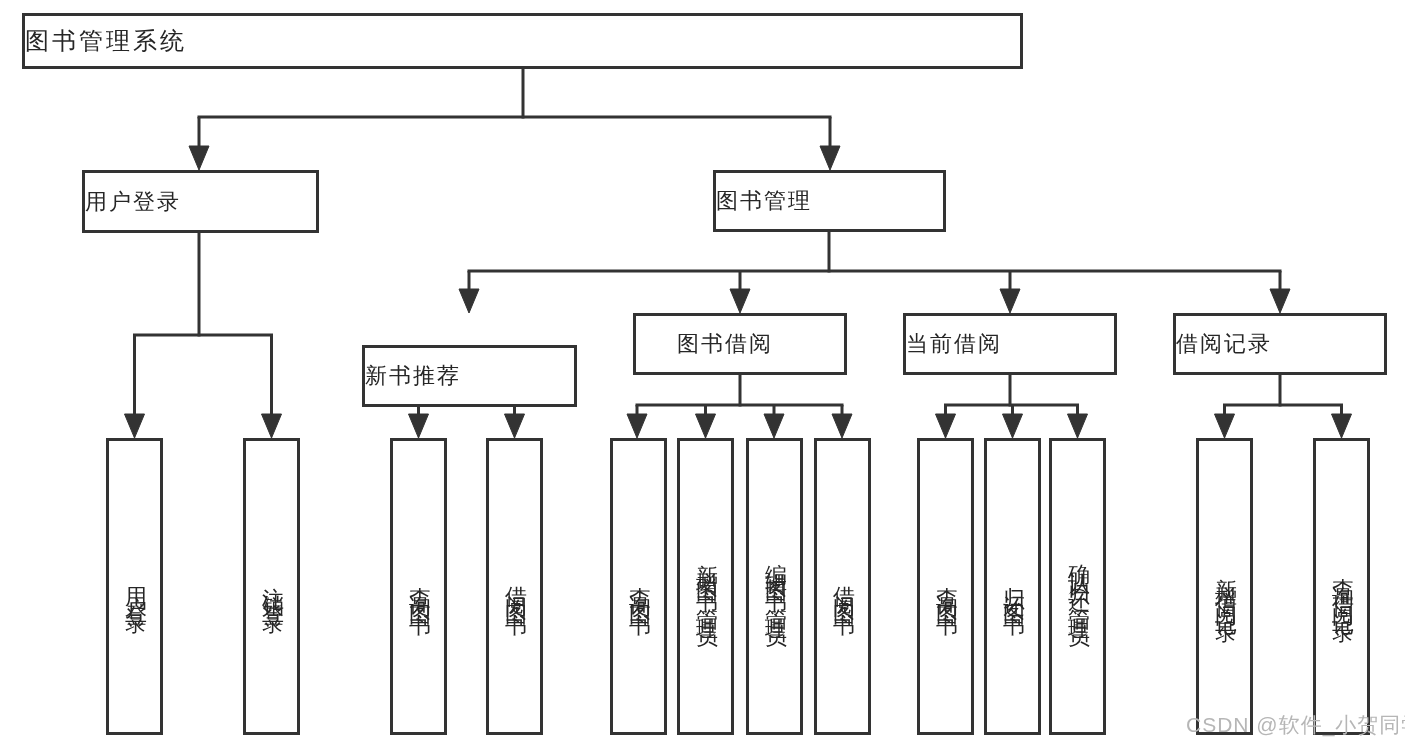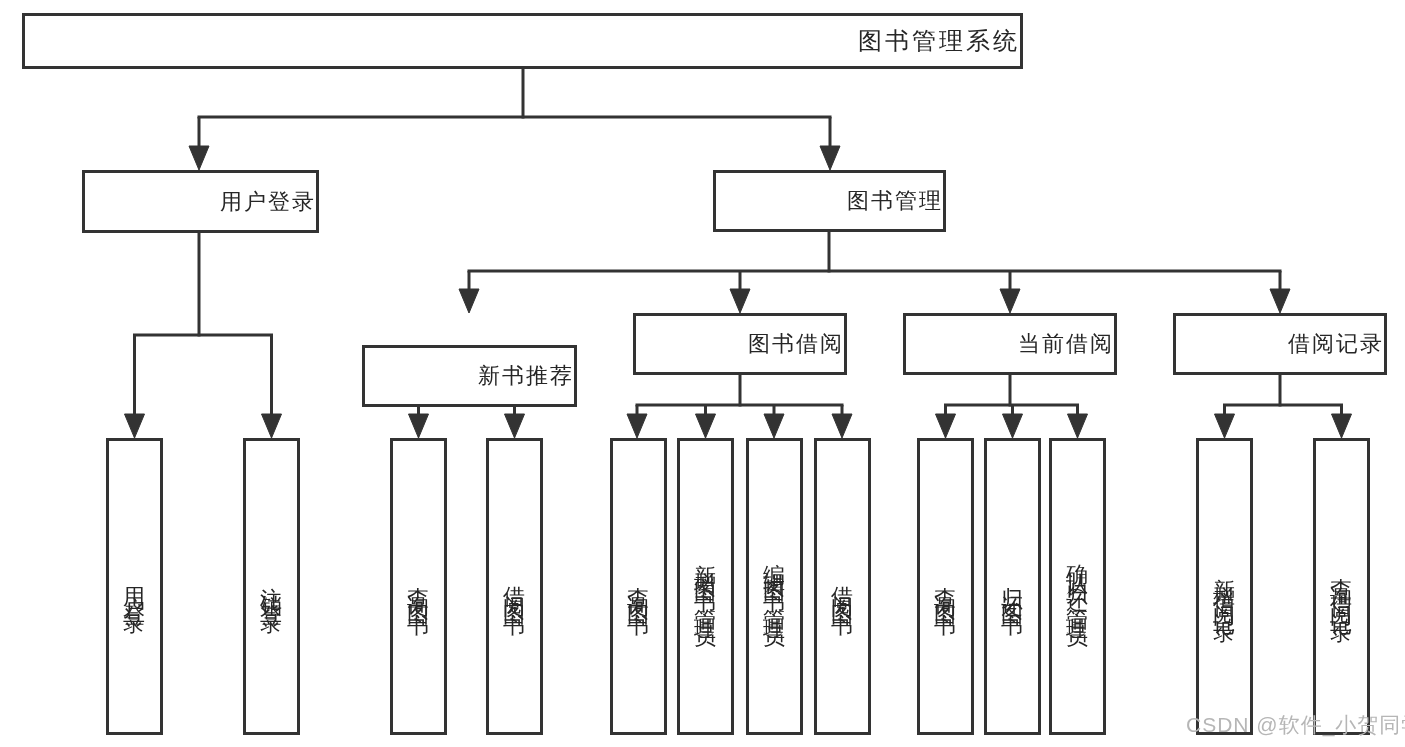--- a/index.html
+++ b/index.html
@@ -18,21 +18,21 @@
   }
   .wires{position:absolute;left:0;top:0;width:1405px;height:747px;}
   .wires line{stroke:var(--line);stroke-width:3;}
   .wires polygon{fill:var(--line);stroke:var(--line);}
   .box{
     position:absolute;
     box-sizing:border-box;
     border:3px solid var(--line);
     background:var(--box_bg);
     color:var(--text);
-    display:flex;align-items:center;justify-content:flex-end;
+    display:flex;align-items:center;justify-content:flex-start;font-family:Liberation Mono, monospace;
   }
   .hbox .lbl{font-size:22px;font-weight:500;letter-spacing:2px;white-space:nowrap;}
   .rootbox .lbl{font-size:24px;font-weight:500;letter-spacing:3px;}
   .vbox .lbl{
     writing-mode:vertical-rl;
     text-orientation:mixed;
     font-size:22px;font-weight:500;
     letter-spacing:9px;
     line-height:51px;
   }
@@ -117,28 +117,28 @@
     </g>
   </svg>
 
   <div class="box hbox rootbox" style="left:22px;top:13px;width:1001px;height:56px;">
     <span class="lbl">图书管理系统</span>
   </div>
 
   <div class="box hbox" style="left:82px;top:170px;width:237px;height:63px;">
     <span class="lbl">用户登录</span>
   </div>
-  <div class="box hbox" style="left:713px;top:170px;width:233px;height:62px;padding-left:42px;">
+  <div class="box hbox" style="left:713px;top:170px;width:233px;height:62px;">
     <span class="lbl">图书管理</span>
   </div>
 
   <div class="box hbox" style="left:362px;top:313px;width:215px;height:62px;margin-top:32px;">
     <span class="lbl">新书推荐</span>
   </div>
-  <div class="box hbox" style="left:633px;top:313px;width:214px;height:62px;">
+  <div class="box hbox" style="left:633px;top:313px;width:214px;height:62px;padding-left:41px;">
     <span class="lbl">图书借阅</span>
   </div>
   <div class="box hbox" style="left:903px;top:313px;width:214px;height:62px;">
     <span class="lbl">当前借阅</span>
   </div>
   <div class="box hbox" style="left:1173px;top:313px;width:214px;height:62px;">
     <span class="lbl">借阅记录</span>
   </div>
 
   <div class="box vbox" style="left:106px;top:438px;width:57px;height:297px;">

